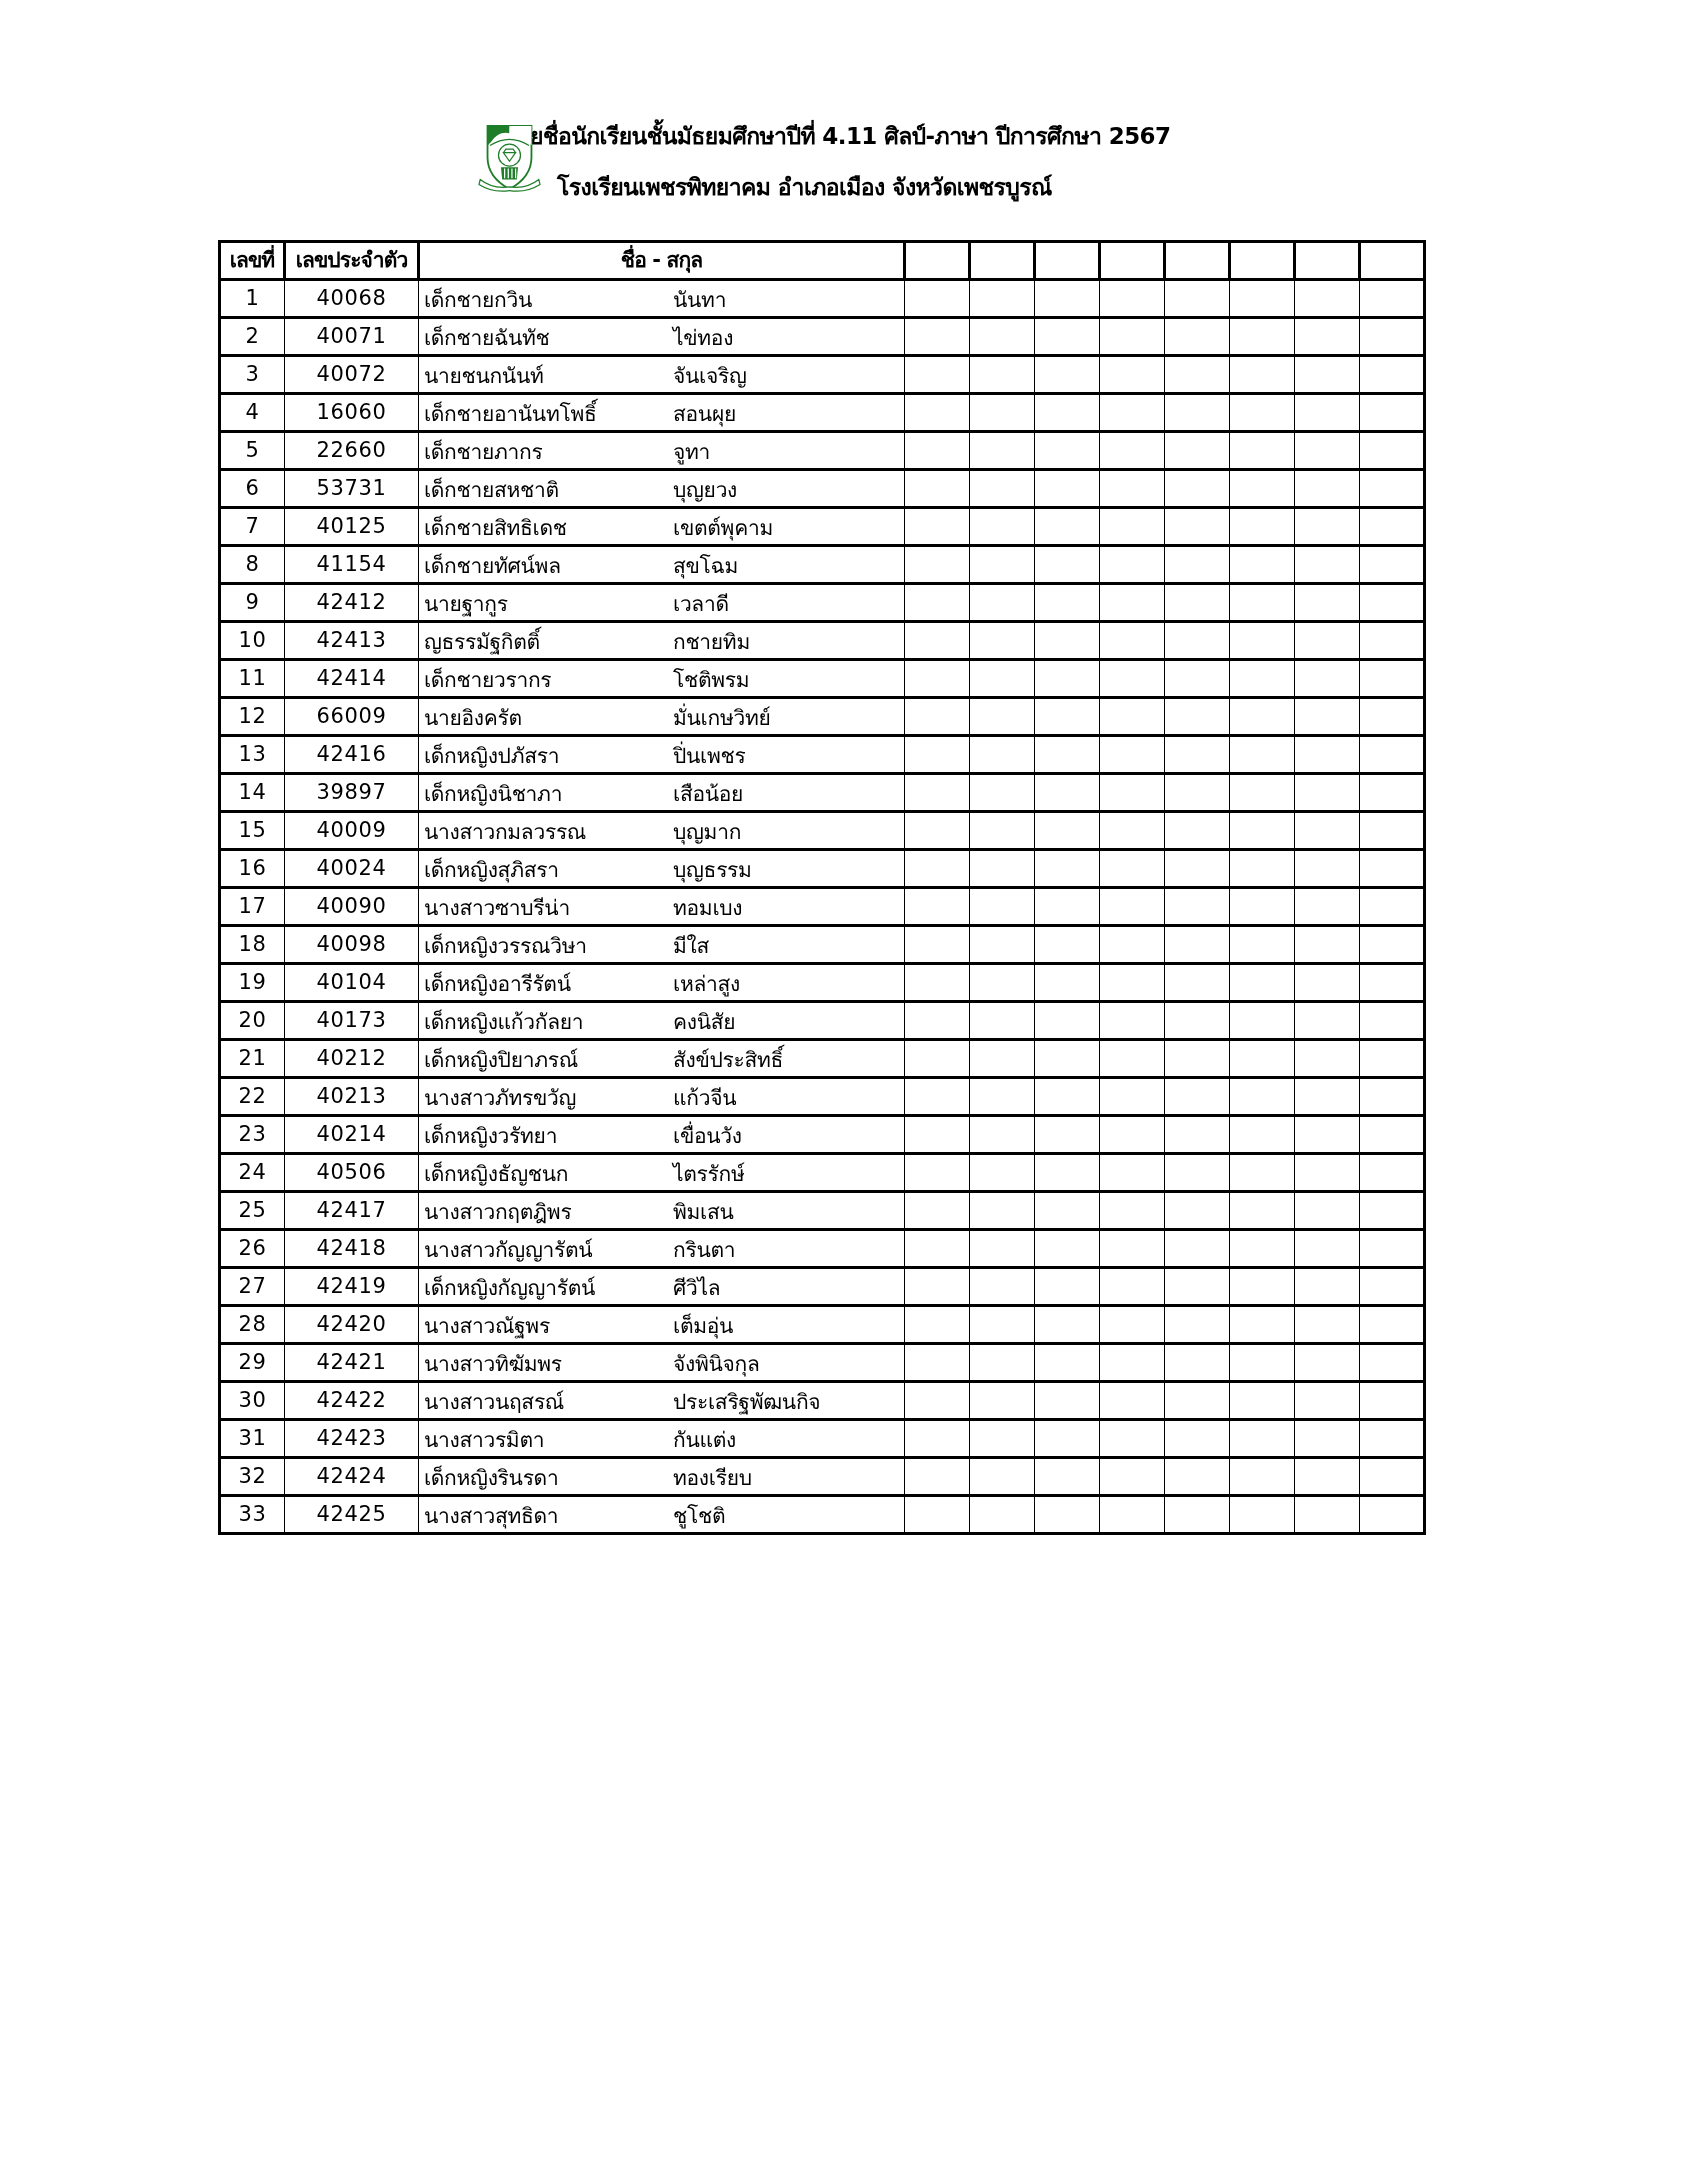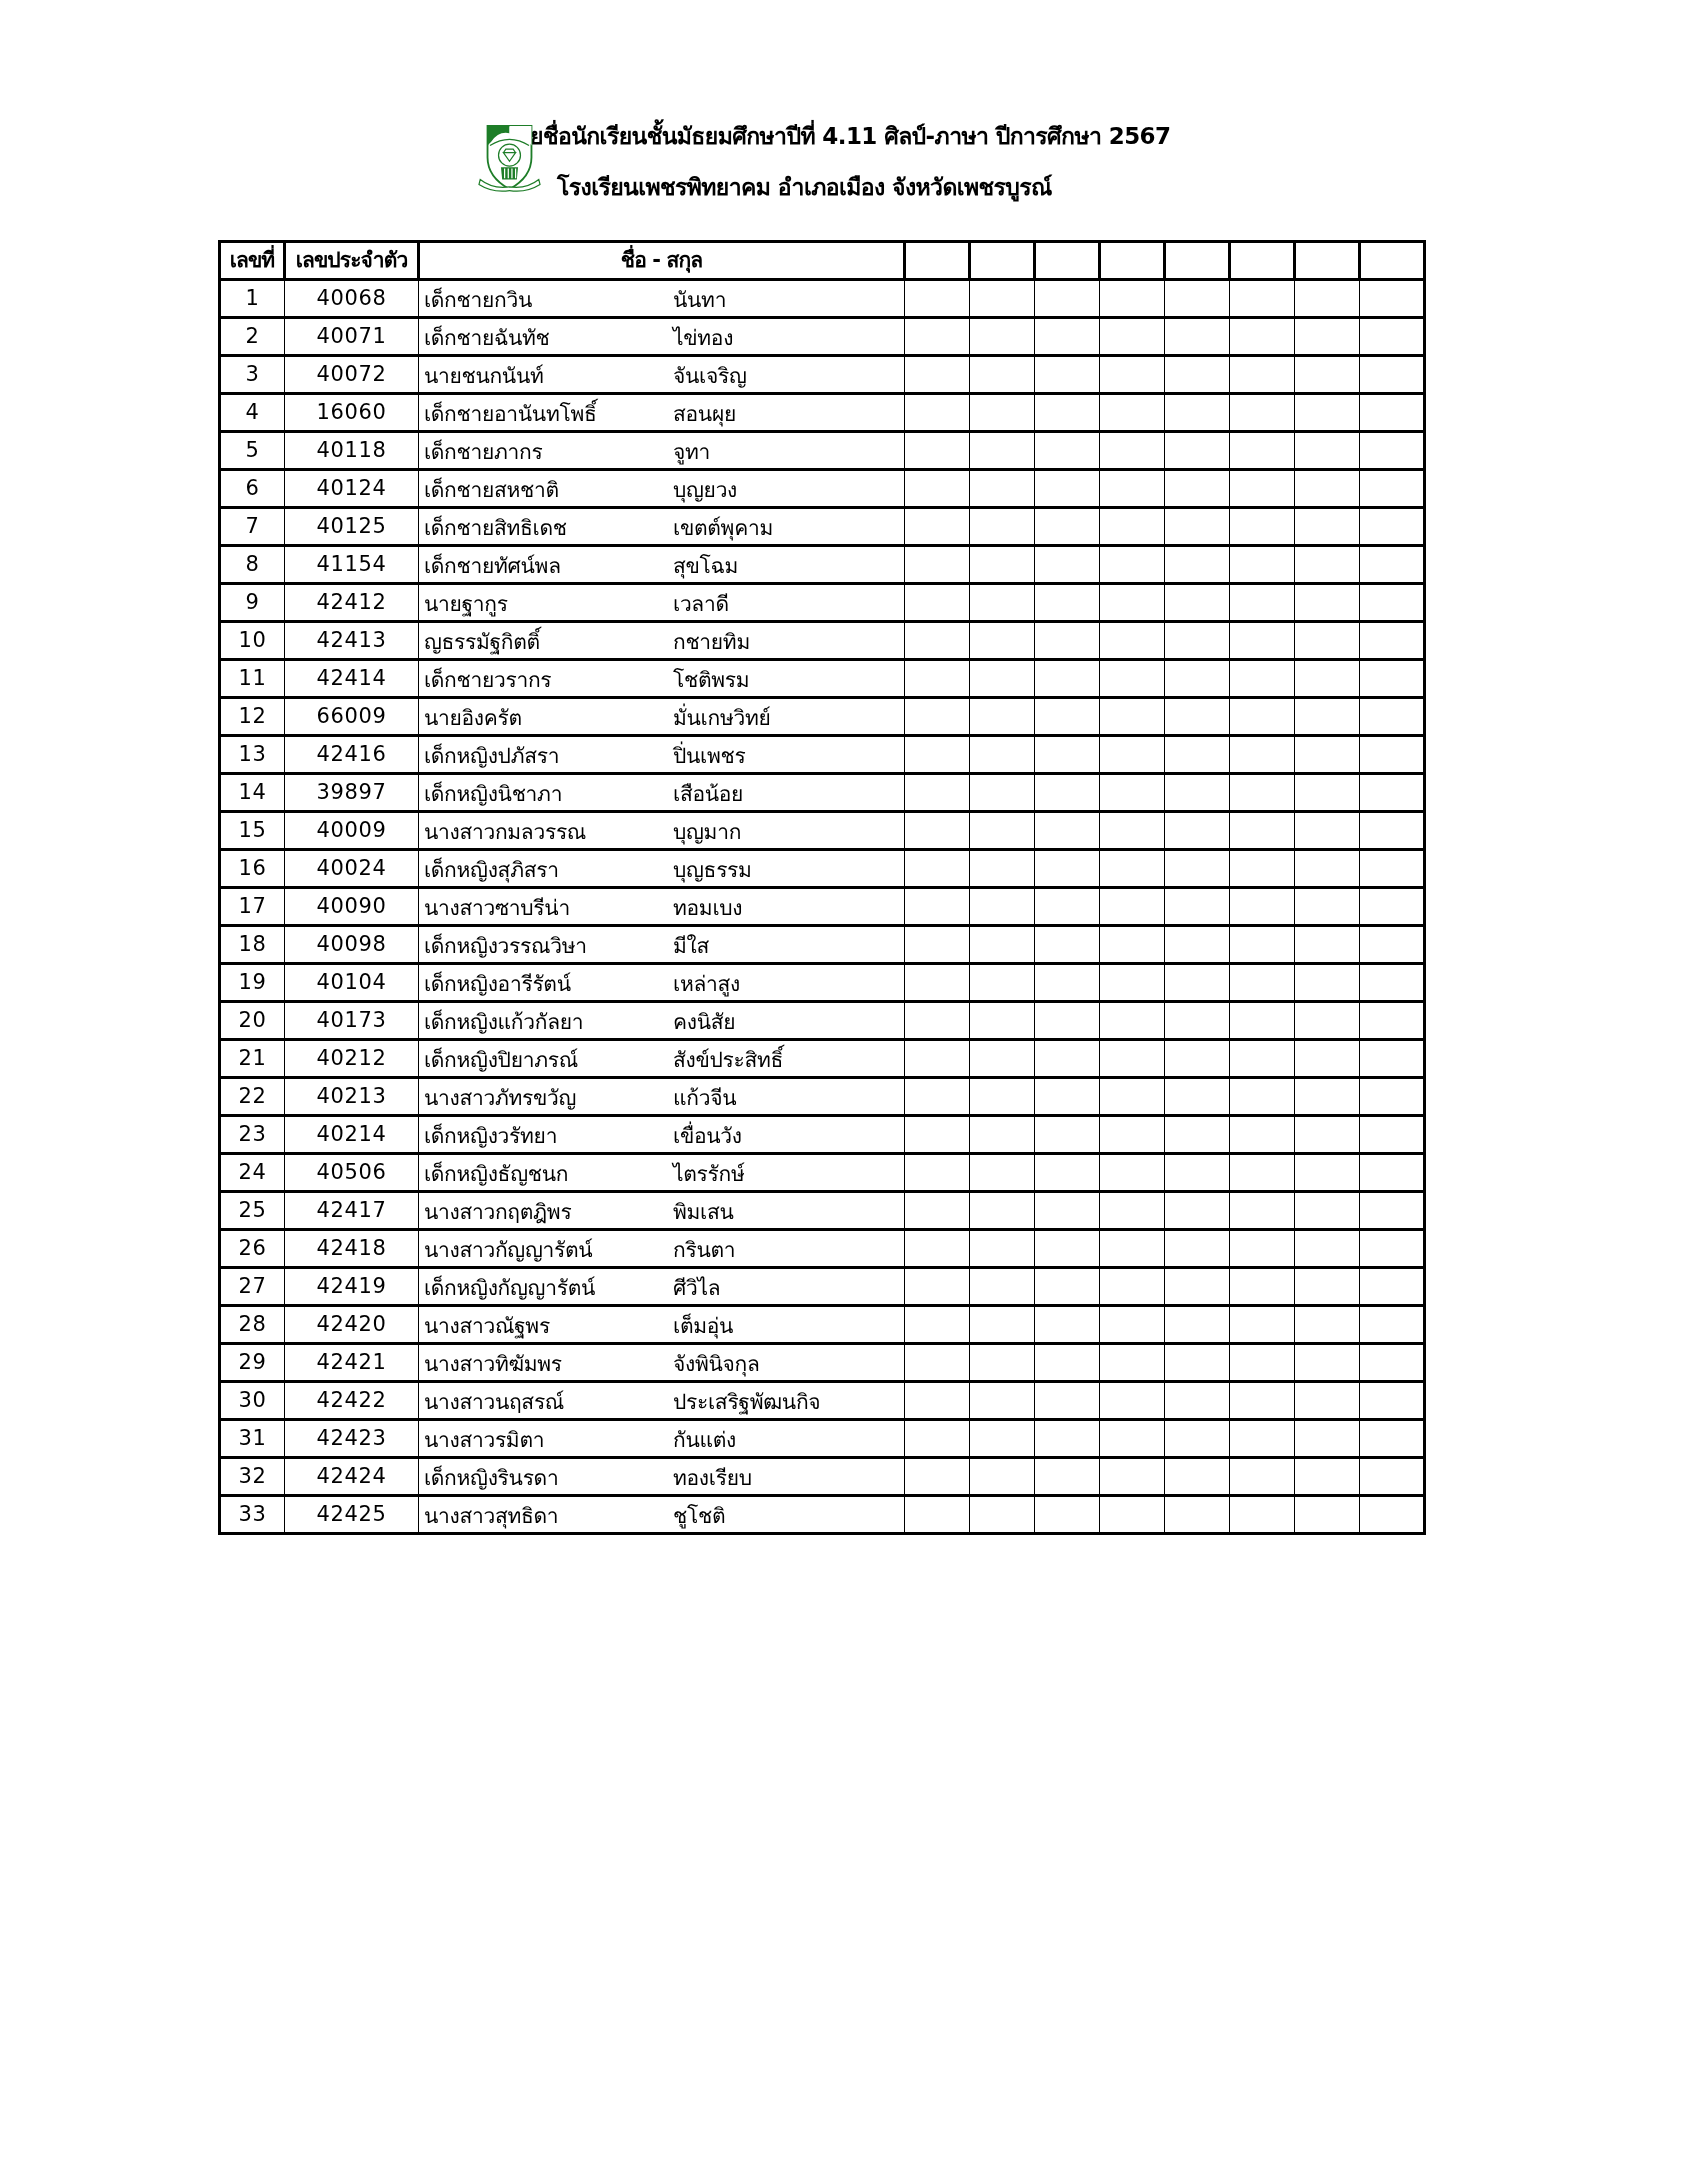--- a/index.html
+++ b/index.html
@@ -129,37 +129,37 @@
         <td></td>
         <td></td>
         <td></td>
         <td></td>
         <td></td>
         <td></td>
         <td></td>
       </tr>
       <tr class="row">
         <td class="c-no">5</td>
-        <td class="c-id">40118</td>
+        <td class="c-id">22660</td>
         <td class="c-name">
           <span class="first">เด็กชายภากร</span>
           <span class="last">จูทา</span>
         </td>
         <td></td>
         <td></td>
         <td></td>
         <td></td>
         <td></td>
         <td></td>
         <td></td>
         <td></td>
       </tr>
       <tr class="row">
         <td class="c-no">6</td>
-        <td class="c-id">40124</td>
+        <td class="c-id">53731</td>
         <td class="c-name">
           <span class="first">เด็กชายสหชาติ</span>
           <span class="last">บุญยวง</span>
         </td>
         <td></td>
         <td></td>
         <td></td>
         <td></td>
         <td></td>
         <td></td>

